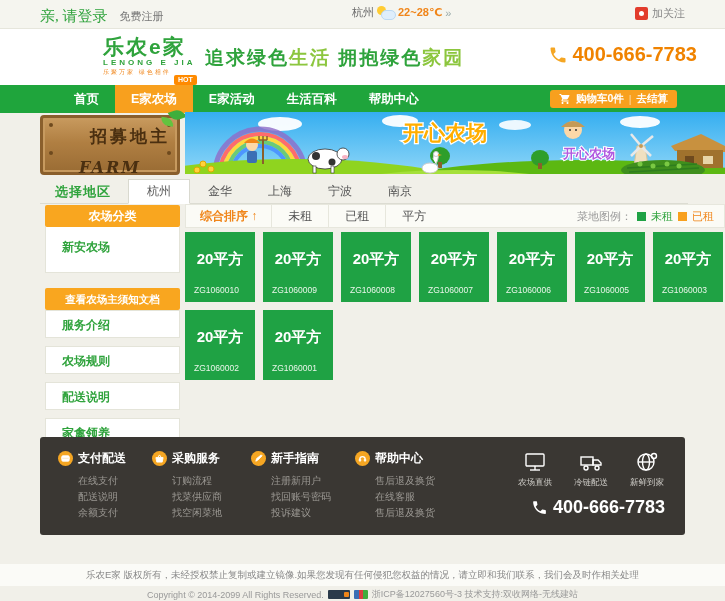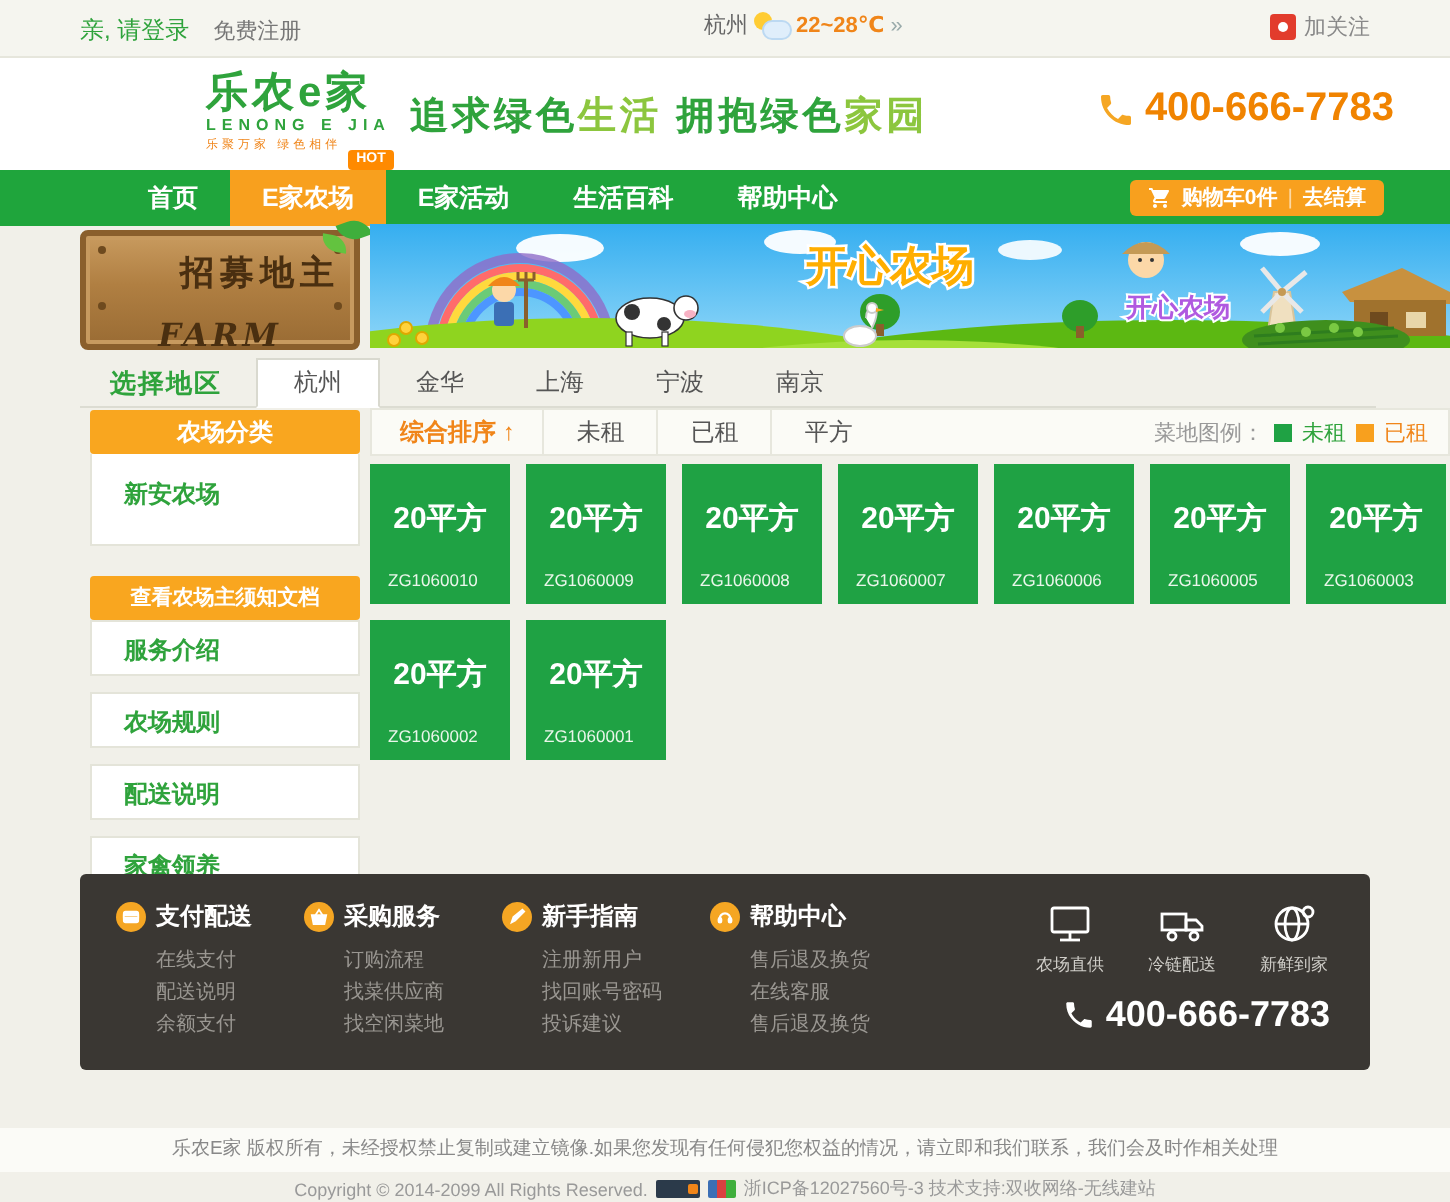--- a/index.html
+++ b/index.html
@@ -2,21 +2,21 @@
 <html><head>
 <meta charset="utf-8">
 <style>
   html,body{margin:0;padding:0;background:#e7e6de;}
   .page{position:relative;width:725px;height:601px;background:#f1f0e9;overflow:hidden;
         font-family:"Liberation Sans","DejaVu Sans",sans-serif;font-size:12px;color:#555;}
 
   
   .topbar{position:absolute;left:0;top:0;width:725px;height:28px;background:#f5f5ef;border-bottom:1px solid #e6e6dc;}
   .topbar .left{position:absolute;left:40px;top:7px;display:flex;gap:12px;align-items:center;}
-  .tb-login{color:#2fa33c;font-size:12px;cursor:pointer;}
+  .tb-login{color:#2fa33c;font-size:15px;cursor:pointer;font-family:Liberation Serif, serif;}
   .tb-reg{color:#777;font-size:11px;cursor:pointer;}
   .weather{position:absolute;left:352px;top:5px;display:flex;align-items:center;gap:3px;font-size:11px;color:#666;}
   .w-icon{position:relative;width:18px;height:14px;display:inline-block;}
   .w-sun{position:absolute;left:0;top:0;width:9px;height:9px;border-radius:50%;background:#ffcc33;}
   .w-cloud{position:absolute;left:4px;top:4px;width:13px;height:8px;border-radius:6px;background:#dfeefb;border:1px solid #bcd9f2;}
   .w-temp{color:#f08519;font-weight:bold;}
   .w-more{color:#9aa;}
   .follow{position:absolute;right:40px;top:6px;display:flex;align-items:center;gap:4px;font-size:11px;color:#888;cursor:pointer;}
   .follow-badge{width:13px;height:13px;background:#e23c2c;border-radius:2px;display:inline-flex;align-items:center;justify-content:center;}
   .follow-badge i{display:block;width:5px;height:5px;background:#fff;border-radius:50%;}
@@ -32,21 +32,21 @@
   .hotline{position:absolute;right:28px;top:14px;display:flex;align-items:center;gap:4px;color:#f08300;font-size:20px;font-weight:bold;}
   .hotline svg{width:20px;height:20px;fill:#f5a623;}
 
   
   .nav{position:absolute;left:0;top:85px;width:725px;height:28px;background:#1fa53c;}
   .nav-items{position:absolute;left:58px;top:0;height:28px;display:flex;}
   .nav-item{height:28px;line-height:28px;padding:0 16px;color:#fff;font-size:12.5px;font-weight:bold;cursor:pointer;position:relative;}
   .nav-item.active{background:#f8a01e;}
   .hot-badge{position:absolute;top:-10px;right:-4px;background:#ff8a00;color:#fff;font-size:7px;font-weight:bold;
              padding:1px 4px;border-radius:2px;line-height:8px;}
-  .cart-btn{position:absolute;right:33px;top:5px;height:18px;background:#f8a01e;border-radius:3px;display:flex;
+  .cart-btn{position:absolute;right:48px;top:5px;height:18px;background:#f8a01e;border-radius:3px;display:flex;
             align-items:center;gap:5px;padding:0 9px;color:#fff;font-size:10.5px;font-weight:bold;cursor:pointer;text-align:center;}
   .cart-btn svg{width:12px;height:12px;fill:#fff;}
   .cart-sep{opacity:.6;font-weight:normal;}
 
   
   .sign{position:absolute;left:40px;top:115px;width:140px;height:60px;cursor:pointer;
         background:linear-gradient(180deg,#c89a5e 0%,#b07f42 45%,#9a6c34 100%);
         border:3px solid #8a5f2c;border-radius:4px;box-sizing:border-box;
         box-shadow:inset 0 0 0 2px #c79a5f;}
   .sign:before{content:"";position:absolute;left:6px;top:5px;width:4px;height:4px;border-radius:50%;background:#6e4a1e;box-shadow:0 28px 0 #6e4a1e,118px 0 0 #6e4a1e,118px 28px 0 #6e4a1e;}

